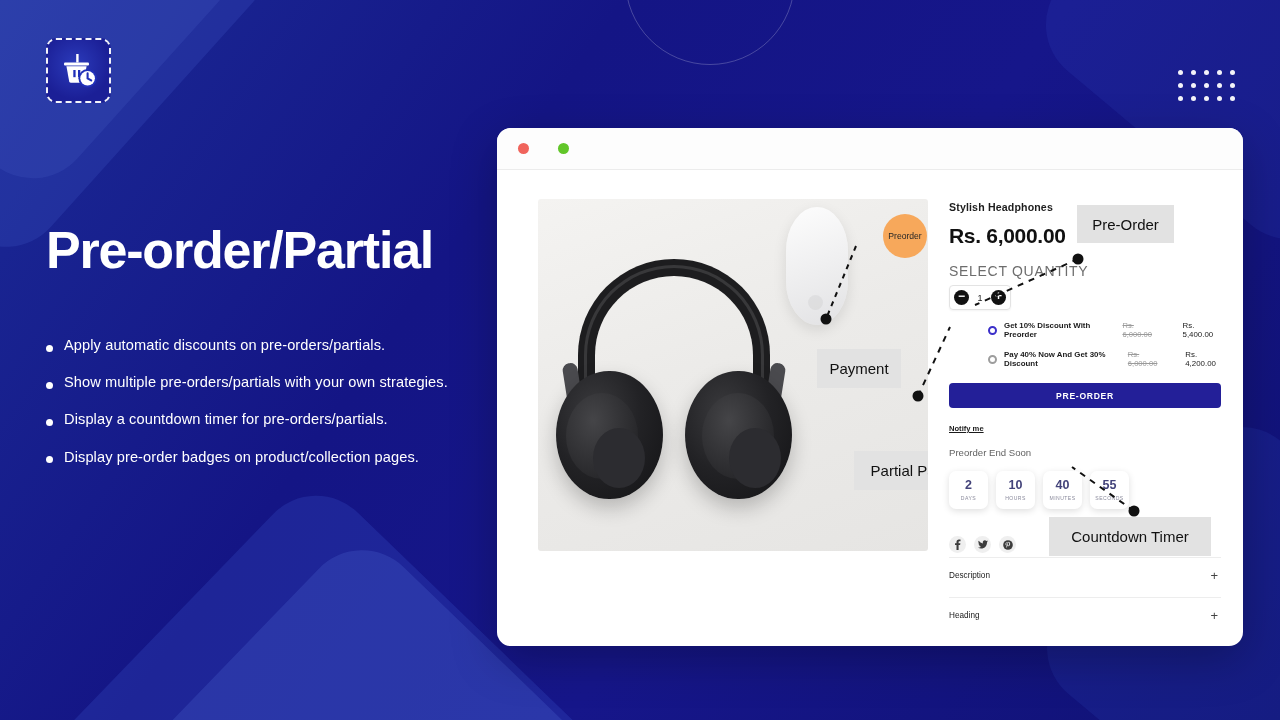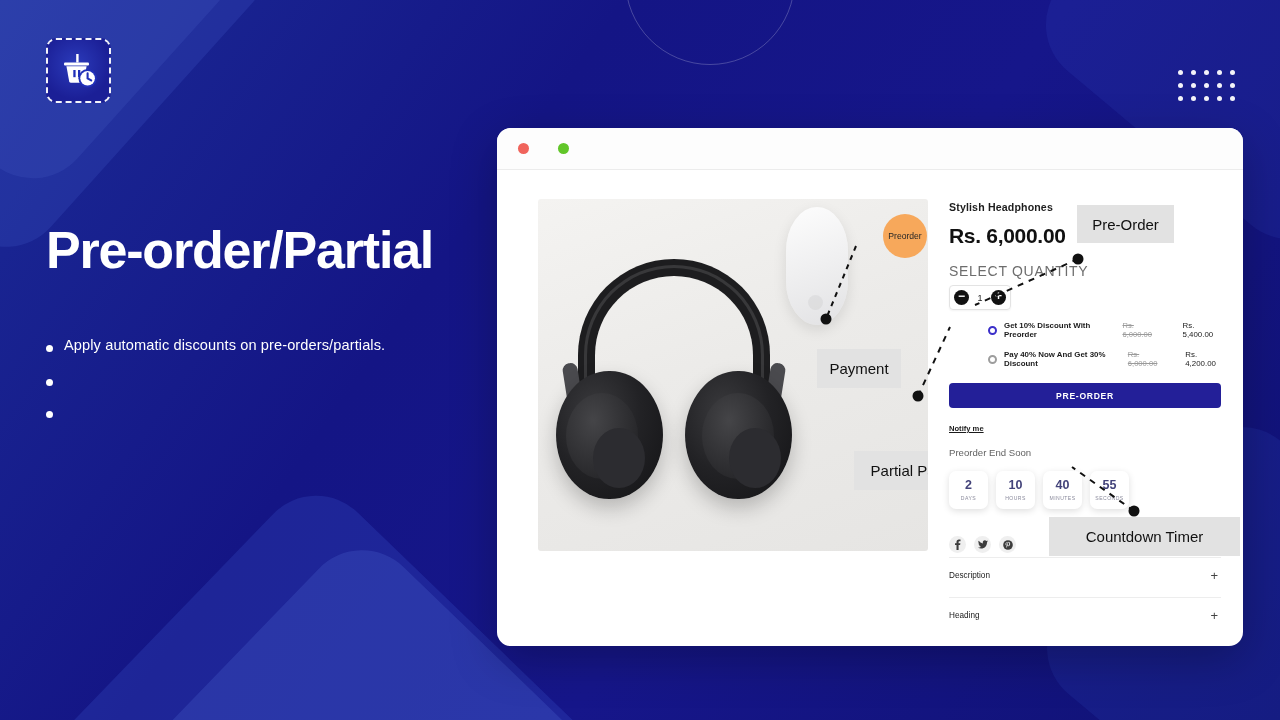--- a/index.html
+++ b/index.html
@@ -91,21 +91,21 @@
            border-radius:26px/30px; background:#2c2c30; }
 
   
   .callout { position:absolute; background:#e2e2e2; color:#111;
              display:flex; align-items:center; justify-content:center;
              font-size:15px; white-space:nowrap; }
   #co-badges { left:279px; top:150px; width:84px; height:39px; }
   #co-partial { left:316px; top:252px; width:139px; height:39px; }
   #co-preorder { left:1077px; top:205px; width:97px; height:38px;
              position:absolute; z-index:4; }
-  #co-countdown { left:1049px; top:517px; width:191px; height:39px;
+  #co-countdown { left:1049px; top:517px; width:162px; height:39px;
              position:absolute; z-index:4; font-size:15px; }
 
   .preorder-badge { position:absolute; left:345px; top:15px; width:44px; height:44px;
              border-radius:50%; background:#f7a85b; display:flex; align-items:center;
              justify-content:center; font-size:8.6px; color:#262626; }
 
   svg.leader { position:absolute; overflow:visible; pointer-events:none; z-index:5; }
 
   
   #info { flex:1; padding-top:2px; }
@@ -194,23 +194,29 @@
 
 <h1 id="headline">Pre-order/Partial</h1>
 
 <div id="bullets">
   <div class="bullet">
     <span class="dot"></span>
     <span class="txt">Apply automatic discounts on pre-orders/partials.</span>
   </div>
   <div class="bullet">
     <span class="dot"></span>
+    <span class="txt">Show multiple pre-orders/partials with your own strategies.</span>
   </div>
   <div class="bullet">
     <span class="dot"></span>
+    <span class="txt">Display a countdown timer for pre-orders/partials.</span>
+  </div>
+  <div class="bullet">
+    <span class="dot"></span>
+    <span class="txt">Display pre-order badges on product/collection pages.</span>
   </div>
 </div>
 
 <div id="browser">
   <div id="titlebar">
     <span class="tl-dot" style="background:#f0645c"></span>
     <span class="tl-dot" style="background:#f6c council"></span>
     <span class="tl-dot" style="background:#62c62a"></span>
   </div>
 

